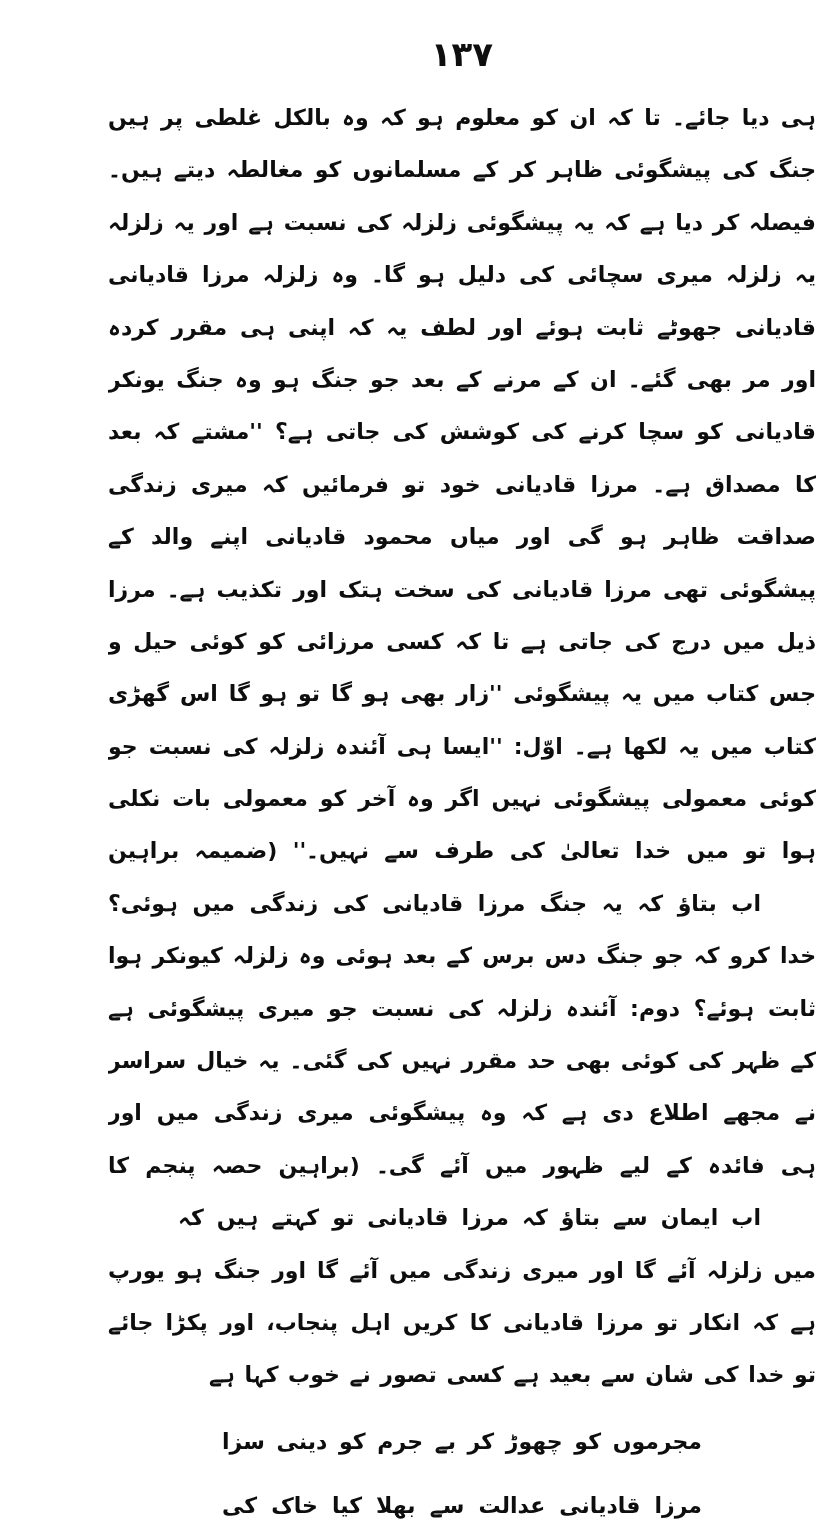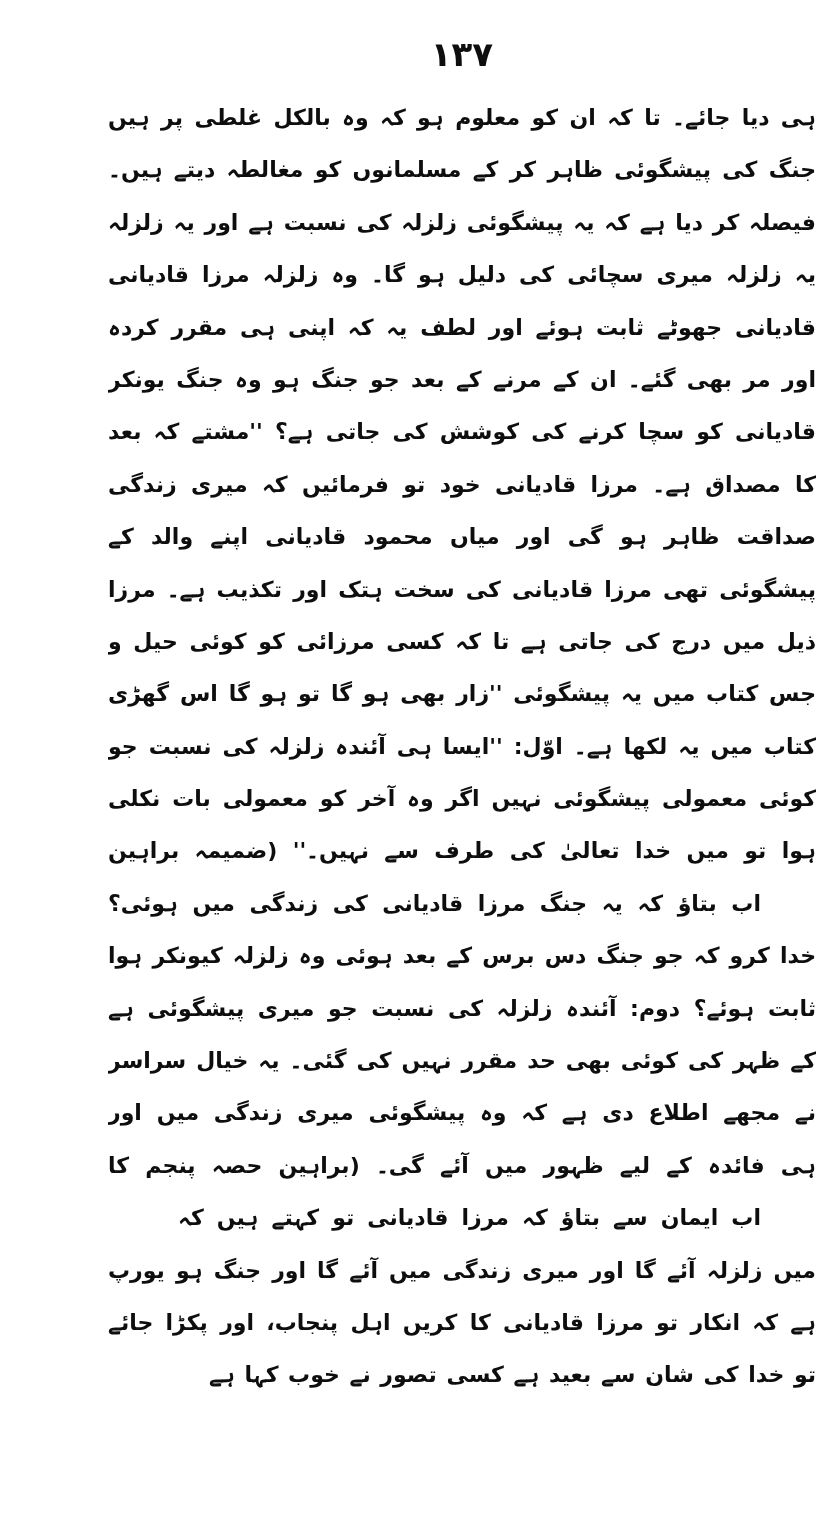--- a/index.html
+++ b/index.html
@@ -97,14 +97,18 @@
     <div class="line">ثابت ہوئے؟ دوم: آئندہ زلزلہ کی نسبت جو میری پیشگوئی ہے اس کو ایسا خیال کرنا کہ اس</div>
     <div class="line">کے ظہر کی کوئی بھی حد مقرر نہیں کی گئی۔ یہ خیال سراسر غلط ہے...... کیونکہ بار بار وحی الٰہی</div>
     <div class="line">نے مجھے اطلاع دی ہے کہ وہ پیشگوئی میری زندگی میں اور میرے ہی ملک میں اور میرے</div>
     <div class="line">ہی فائدہ کے لیے ظہور میں آئے گی۔ (براہین حصہ پنجم کا ضمیمہ ص ۹۷ خزائن ج ۲۱ ص ۲۵۸)</div>
     <div class="line indent-both">اب ایمان سے بتاؤ کہ مرزا قادیانی تو کہتے ہیں کہ میرے ملک یعنی پنجاب</div>
     <div class="line">میں زلزلہ آئے گا اور میری زندگی میں آئے گا اور جنگ ہو یورپ میں۔ یہ خدا کا انصاف</div>
     <div class="line">ہے کہ انکار تو مرزا قادیانی کا کریں اہل پنجاب، اور پکڑا جائے زار (روس)۔ ایسی سکھا شاہی</div>
     <div class="line end">تو خدا کی شان سے بعید ہے کسی تصور نے خوب کہا ہے</div>
   </div>
 
+  <div class="couplet">
+    <div class="vline">مجرموں کو چھوڑ کر بے جرم کو دینی سزا</div>
+    <div class="vline">مرزا قادیانی عدالت سے بھلا کیا خاک کی</div>
+  </div>
 
 </div>
 
 </body></html>

